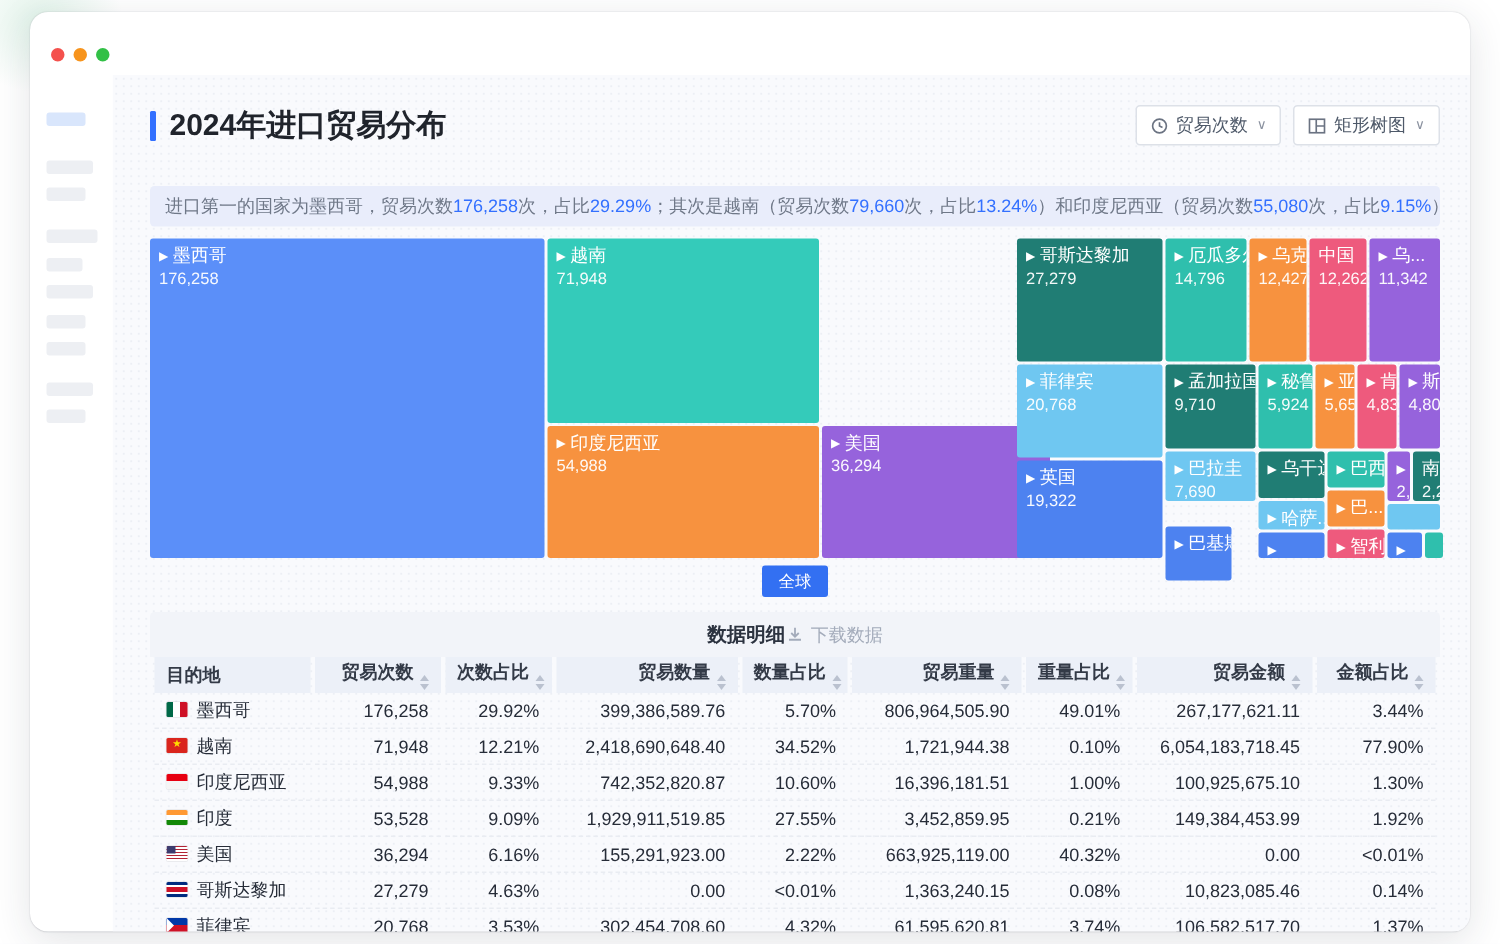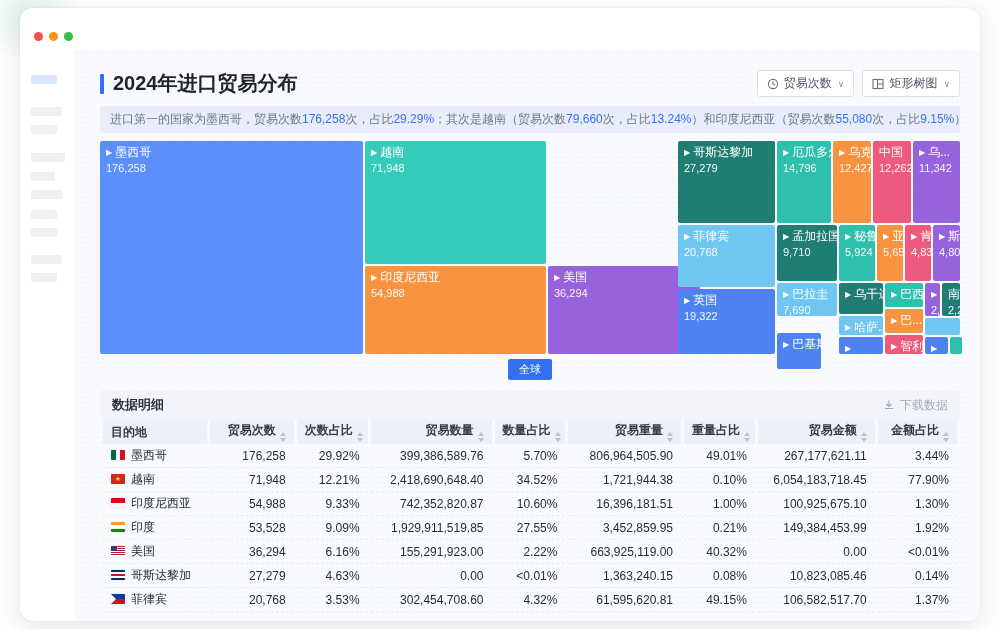--- a/index.html
+++ b/index.html
@@ -10,38 +10,38 @@
   .win{position:absolute;left:20px;top:8px;width:960px;height:613px;background:#fff;border-radius:12px;
     box-shadow:0 6px 26px rgba(35,45,65,.13),0 0 1px rgba(35,45,65,.25);}
   .tl{position:absolute;left:14px;top:24px;display:flex;gap:6px;z-index:3}
   .tl i{width:9px;height:9px;border-radius:50%;display:block;cursor:pointer}
   .side{position:absolute;left:0;top:0;width:55px;height:100%;}
   .sb{position:absolute;left:11px;height:9px;border-radius:2px;background:#edeff3}
   .sb.sel{background:#d9e6fc}
   .main{position:absolute;left:55px;top:42px;right:0;bottom:0;background:#f9fafd;border-radius:0 0 11px 0;
     background-image:radial-gradient(#eceff5 .6px,rgba(0,0,0,0) .6px);background-size:5px 5px;
     padding:20px 20px 0 25px;overflow:hidden}
-  .hd{display:flex;align-items:flex-start;justify-content:space-between;margin-bottom:9px}
+  .hd{display:flex;align-items:flex-start;justify-content:space-between;margin-bottom:27px}
   .title{display:flex;align-items:center;gap:9px;font-size:20px;font-weight:bold;color:#20242c}
   .tbar{width:4px;height:20px;background:#3370ff;border-radius:1px}
   .btns{display:flex;gap:8px}
   .btn{display:flex;align-items:center;gap:5px;background:#fff;border:1px solid #dde1e8;border-radius:3px;
     padding:4px 9px;font-size:12px;color:#4e5969;cursor:pointer;white-space:nowrap}
   .chev{font-size:9px;color:#8a919f;margin-left:1px}
   .banner{background:#e9edfb;border-radius:3px;padding:5px 10px;font-size:12px;color:#6f7888;
     margin-bottom:8px;white-space:nowrap;overflow:hidden}
   .banner .hl{color:#3370ff}
   .tmap{position:relative;height:213px;margin-bottom:5px}
   .tm-node{position:absolute;border-radius:2px;overflow:hidden;color:#fff;padding:4px 6px;cursor:pointer}
   .tm-name{font-size:12px;white-space:nowrap;line-height:1.3}
   .tm-arrow{font-size:8px;margin-right:3px;vertical-align:1px;display:inline-block}
   .tm-value{font-size:11px;opacity:.95;margin-top:1px;white-space:nowrap}
   .globe-wrap{text-align:center;margin:4px 0 10px}
   .globe{display:inline-block;background:#3370f2;color:#fff;font-size:11px;padding:3px 11px;border-radius:2px;cursor:pointer}
-  .tsec-h{display:flex;justify-content:space-between;align-items:center;background:#f2f4f9;
+  .tsec-h{display:flex;justify-content:center;align-items:center;background:#f2f4f9;
     padding:6px 12px;font-size:13px;color:#2c3340;font-weight:bold;border-radius:3px 3px 0 0}
   .dl{display:flex;align-items:center;gap:5px;font-size:12px;color:#a3abba;font-weight:normal;cursor:pointer}
   table.dt{width:100%;border-collapse:separate;border-spacing:3px 0;table-layout:fixed;font-size:12px}
   .dt th{background:#ecf0f8;color:#333a47;font-weight:700;height:24px;padding:0 8px;text-align:right;white-space:nowrap;cursor:pointer}
   .dt th:first-child{text-align:left;cursor:default}
   .dt th:nth-child(1){width:12.5%}.dt th:nth-child(2){width:10%}.dt th:nth-child(3){width:8.5%}
   .dt th:nth-child(4){width:14.5%}.dt th:nth-child(5){width:8.5%}.dt th:nth-child(6){width:13.5%}
   .dt th:nth-child(7){width:8.5%}.dt th:nth-child(8){width:14%}.dt th:nth-child(9){width:9.5%}
   .dt td{height:24px;padding:0 8px;text-align:right;color:#262c38;border-bottom:1px dashed #e9ecf2;
     white-space:nowrap;overflow:hidden}
@@ -348,21 +348,21 @@
             <td>10,823,085.46</td>
             <td>0.14%</td>
           </tr>
           <tr>
             <td class="dest"><span class="flag flag-ph"></span><span>菲律宾</span></td>
             <td>20,768</td>
             <td>3.53%</td>
             <td>302,454,708.60</td>
             <td>4.32%</td>
             <td>61,595,620.81</td>
-            <td>49.15%</td>
+            <td>3.74%</td>
             <td>106,582,517.70</td>
             <td>1.37%</td>
           </tr>
         </tbody>
     </table>
 
   </div>
 </div>
 
 </body></html>

